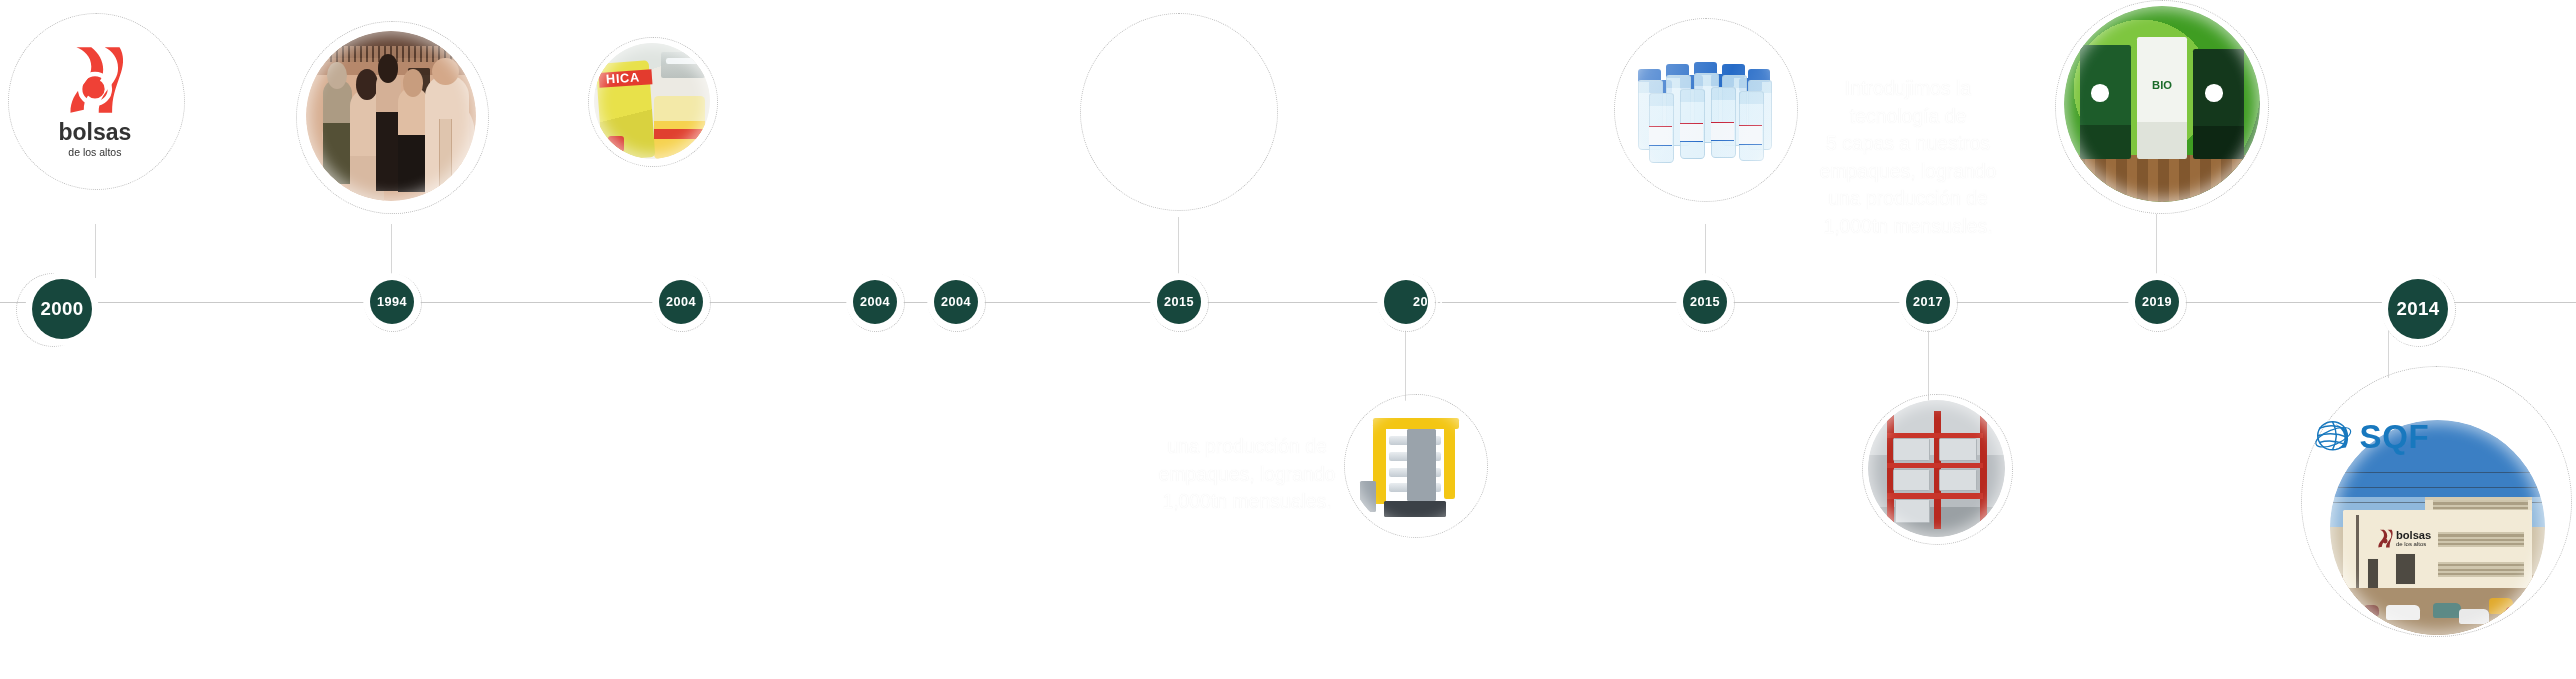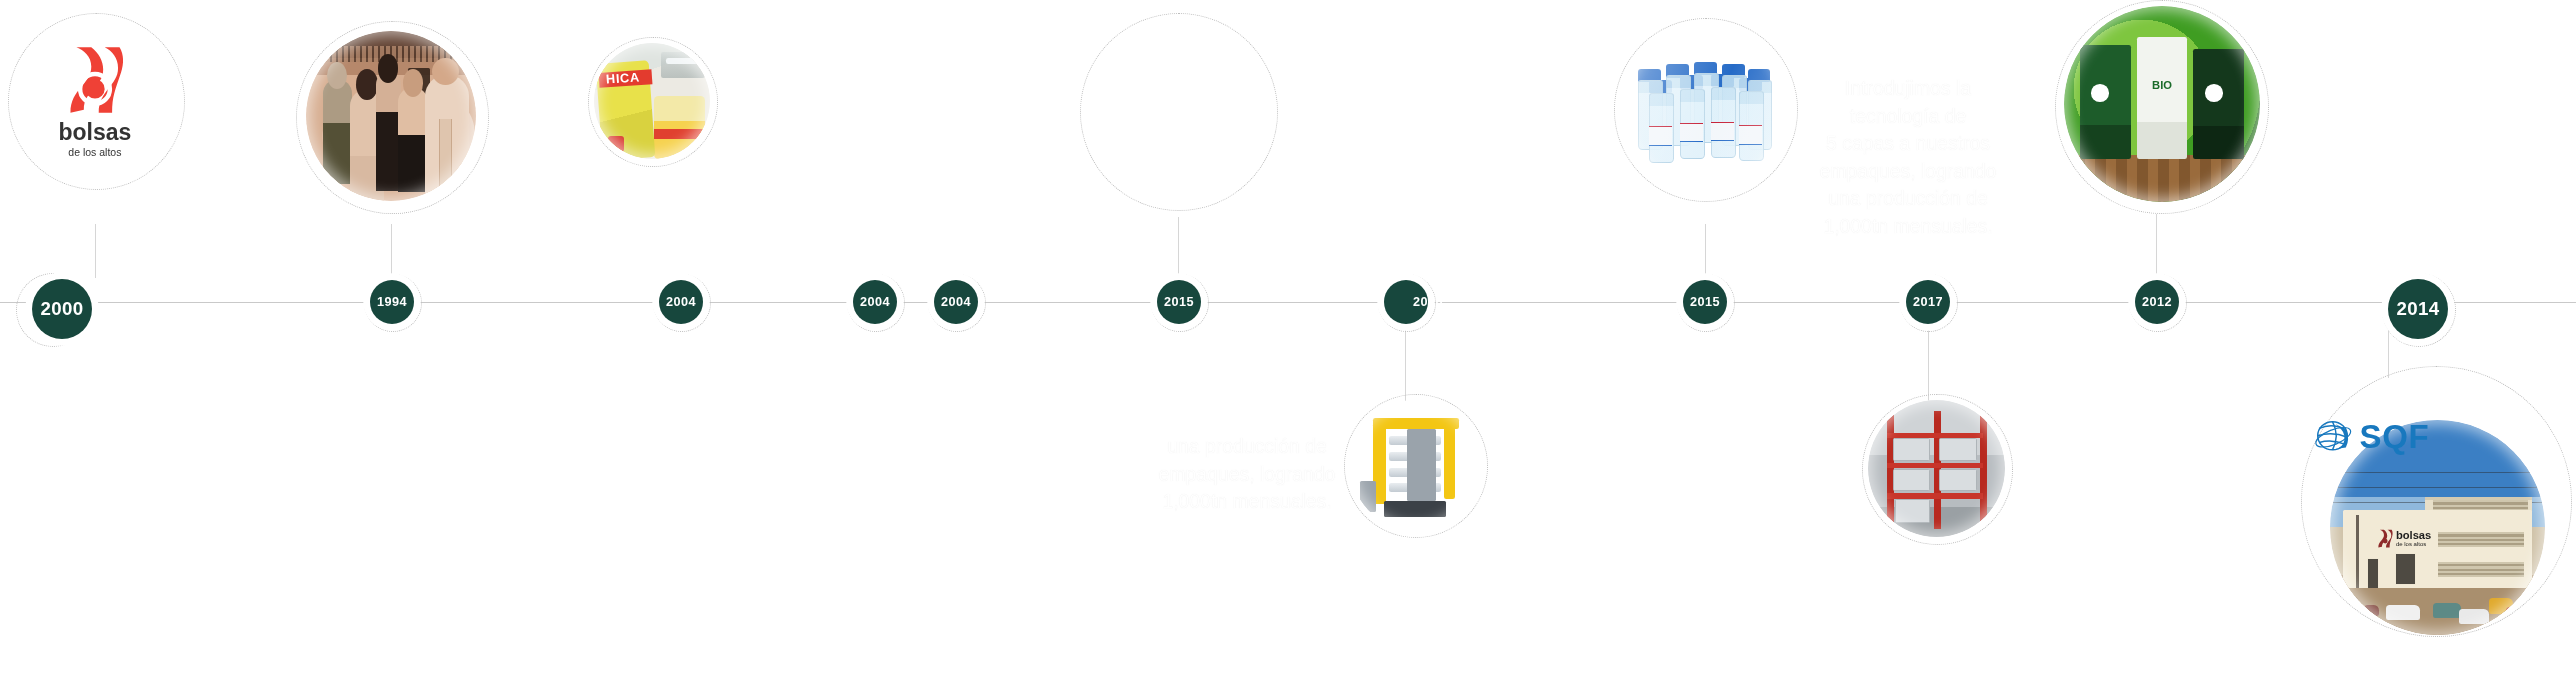--- a/index.html
+++ b/index.html
@@ -457,21 +457,21 @@
     <span class="yr" style="font-size:12.7px;">2015</span>
   </div>
 
   <div class="halo" style="left:1900px;top:274px;width:56px;height:56px;"></div>
   <div class="year-node" style="left:1906px;top:280px;width:44px;height:44px;background:#17473d;">
     <span class="yr" style="font-size:12.7px;">2017</span>
   </div>
 
   <div class="halo" style="left:2129px;top:274px;width:56px;height:56px;"></div>
   <div class="year-node" style="left:2135px;top:280px;width:44px;height:44px;background:#17473d;">
-    <span class="yr" style="font-size:12.7px;">2012</span>
+    <span class="yr" style="font-size:12.7px;">2019</span>
   </div>
 
   <div class="halo" style="left:2382px;top:273px;width:72px;height:72px;"></div>
   <div class="year-node" style="left:2388px;top:279px;width:60px;height:60px;background:#17473d;">
     <span class="yr" style="font-size:18.7px;">2014</span>
   </div>
 
 </div>
 
 

